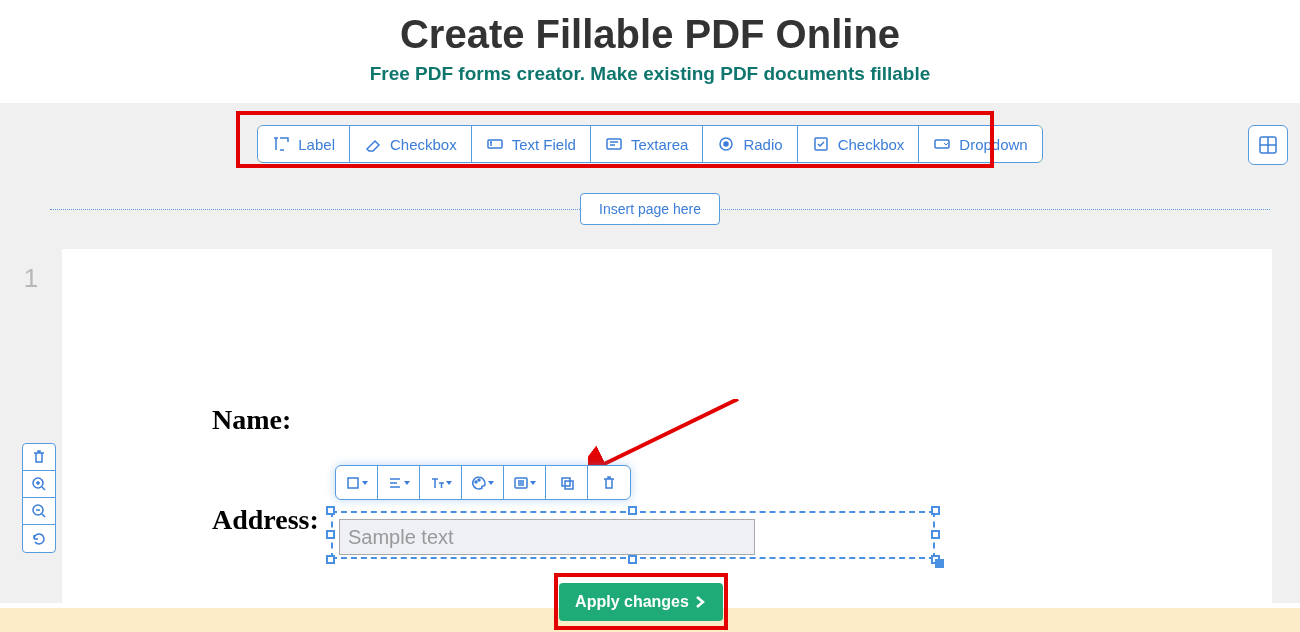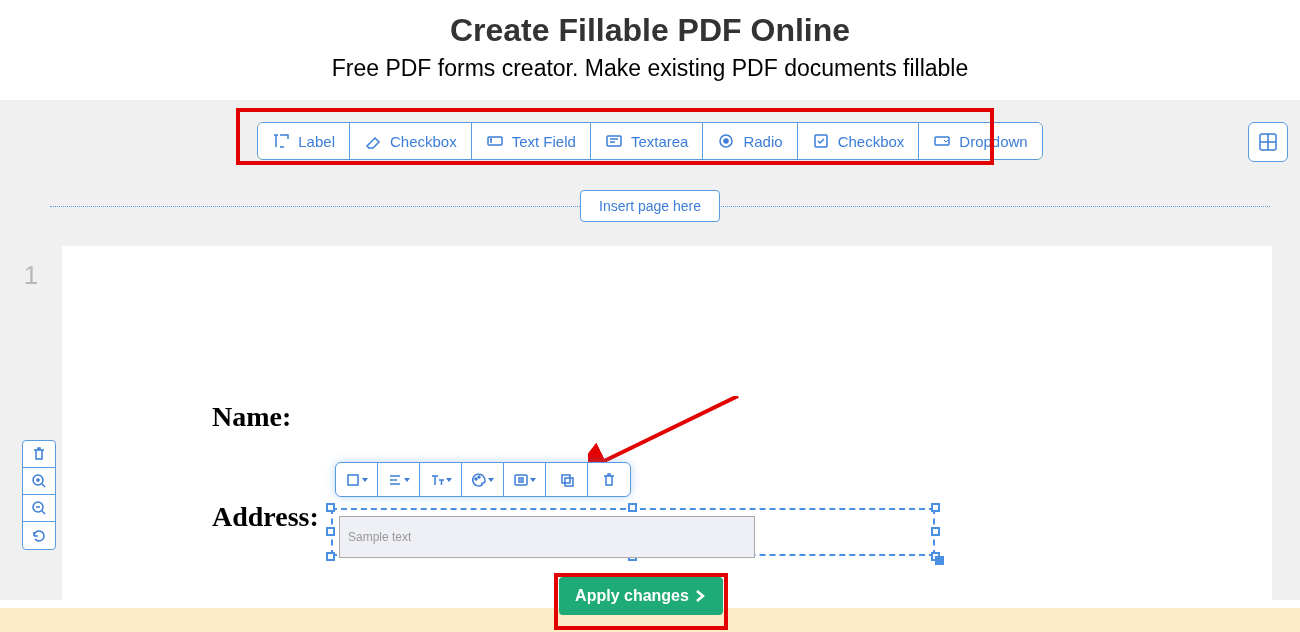--- a/index.html
+++ b/index.html
@@ -1,20 +1,20 @@
 <!DOCTYPE html>
 <html><head>
 <meta charset="utf-8">
 <style>
 * { margin: 0; padding: 0; box-sizing: border-box; }
 body { font-family: -apple-system, BlinkMacSystemFont, "Segoe UI", Arial, sans-serif; background: #fff; width: 1300px; height: 632px; overflow: hidden; position: relative; }
 
 .header { text-align: center; padding: 12px 0 18px; background: #fff; }
-.title { font-size: 32px; font-weight: 700; color: #333; }
-.subtitle { font-size: 23px; color: #000000; margin-top: 6px; }
+.title { font-size: 40px; font-weight: 700; color: #333; }
+.subtitle { font-size: 19px; color: #0f766e; margin-top: 6px; font-weight: bold; }
 
 .workspace { background: #f0f0f0; position: relative; height: 500px; }
 
 .toolbar-wrap { display: flex; justify-content: center; padding: 22px 0 0; position: relative; }
 .toolbar-highlight-box { position: absolute; border: 4px solid #e30000; top: 8px; left: 236px; width: 758px; height: 57px; pointer-events: none; z-index: 5; }
 
 .toolbar { display: flex; border: 1px solid #579ce1; border-radius: 6px; background: #fde047; overflow: hidden; }
 .tool-btn { display: flex; align-items: center; gap: 8px; padding: 9px 14px; font-size: 15px; color: #3b7dd8; background: #fff; border: none; border-right: 1px solid #579ce1; cursor: pointer; }
 .tool-btn:last-child { border-right: none; }
 .tool-btn svg { width: 18px; height: 18px; stroke: #3b7dd8; stroke-width: 1.5; fill: none; }
@@ -48,23 +48,23 @@
 .lbl-address { top: 255px; left: 150px; }
 
 .selected-field { position: absolute; top: 408px; left: 331px; width: 604px; height: 48px; z-index: 18; }
 .sel-border { position: absolute; inset: 0; border: 2px dashed #4a90e2; }
 .handle { position: absolute; width: 9px; height: 9px; border: 2px solid #4a90e2; background: #fff; }
 .h-tl { top: -5px; left: -5px; } .h-tr { top: -5px; right: -5px; }
 .h-bl { bottom: -5px; left: -5px; } .h-br { bottom: -5px; right: -5px; }
 .h-tc { top: -5px; left: 50%; margin-left: -5px; } .h-bc { bottom: -5px; left: 50%; margin-left: -5px; }
 .h-lc { left: -5px; top: 50%; margin-top: -5px; } .h-rc { right: -5px; top: 50%; margin-top: -5px; }
 .h-br2 { bottom: -9px; right: -9px; background: #4a90e2; }
-.field-input { position: absolute; top: 8px; left: 8px; right: 180px; height: 42px; border: 1px solid #aaa; background: #eef0f6; padding: 0 8px; color: #999; font-size: 12px; display: flex; align-items: center; }
-
-.apply-wrap { position: absolute; left: 554px; bottom: 2px; width: 174px; height: 57px; border: 4px solid #e30000; display: flex; align-items: flex-start; justify-content: center; z-index: 30; }
+.field-input { position: absolute; top: 8px; left: 8px; right: 180px; height: 36px; border: 1px solid #aaa; background: #eef0f6; padding: 0 8px; color: #999; font-size: 20px; display: flex; align-items: center; }
+
+.apply-wrap { position: absolute; left: 554px; bottom: 2px; width: 174px; height: 57px; border: 4px solid #e30000; display: flex; align-items: center; justify-content: center; z-index: 30; }
 .apply-btn { background: #1fab77; color: #fff; border: none; padding: 10px 16px; font-size: 16px; font-weight: 600; border-radius: 4px; display: flex; align-items: center; gap: 4px; cursor: pointer; }
 .apply-btn svg { width: 14px; height: 14px; stroke: #fff; stroke-width: 2.5; fill: none; }
 
 .bottom-tint { position: absolute; left: 0; right: 0; bottom: 0; height: 24px; background: #fdecc8; z-index: 1; }
 </style>
 </head>
 <body>
 
 <div class="header">
   <h1 class="title">Create Fillable PDF Online</h1>

